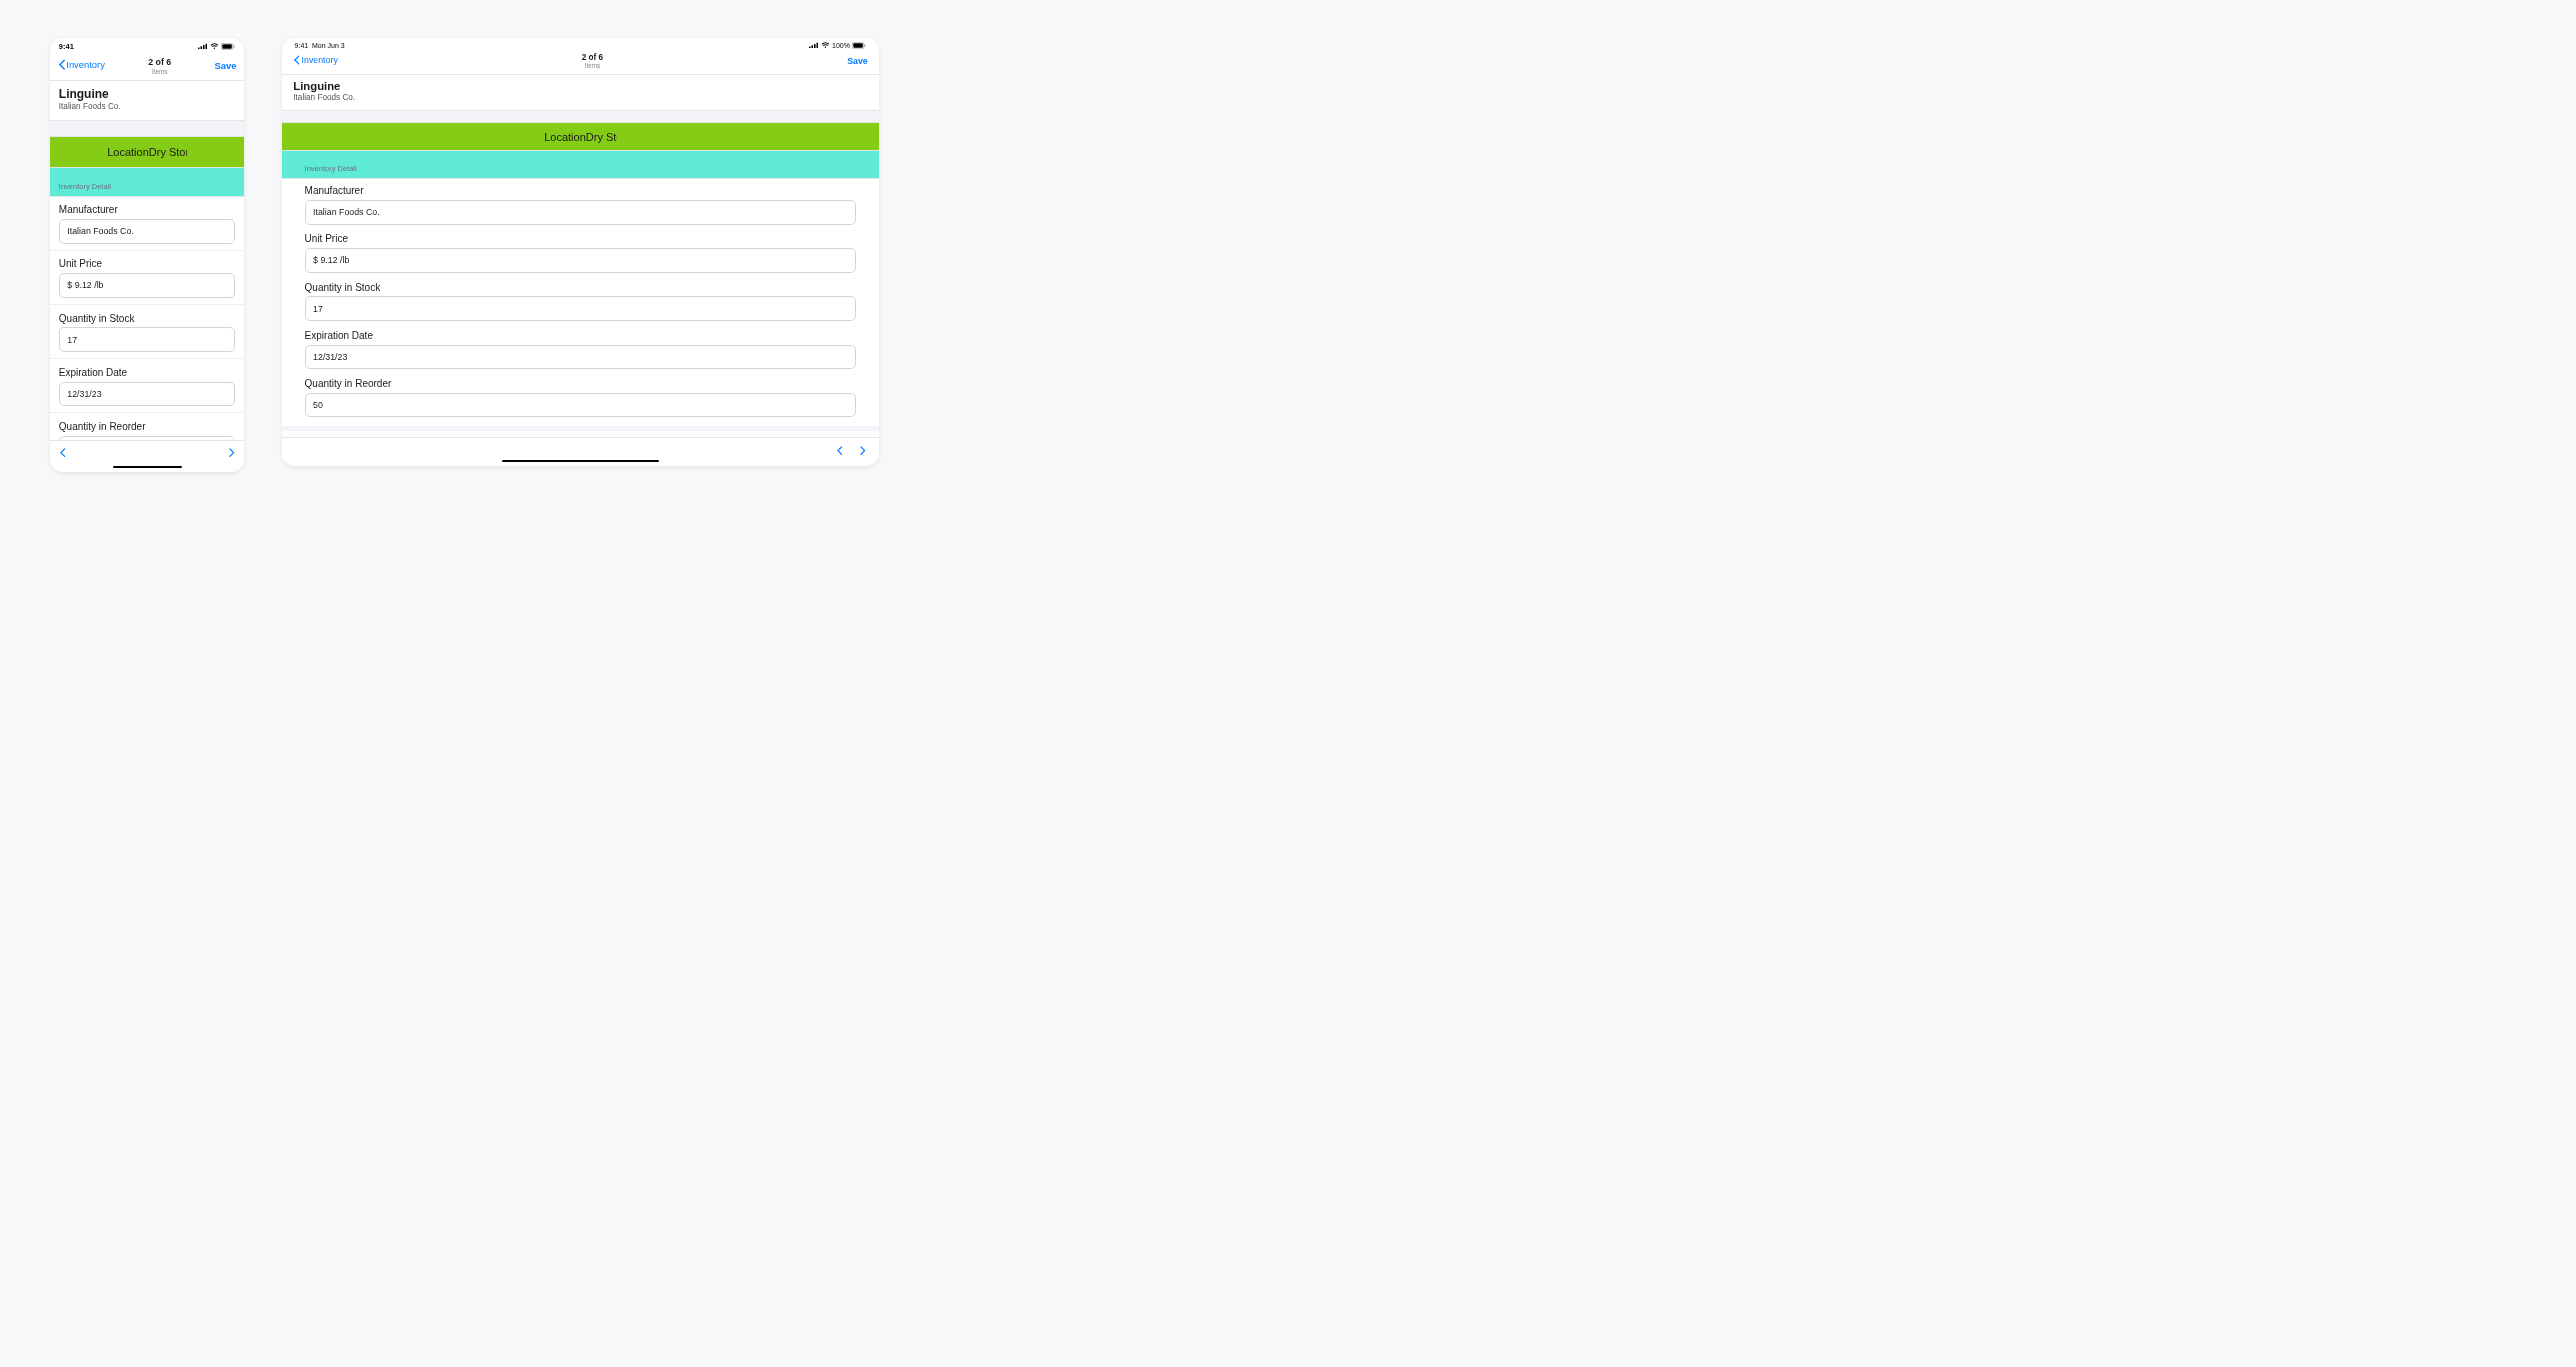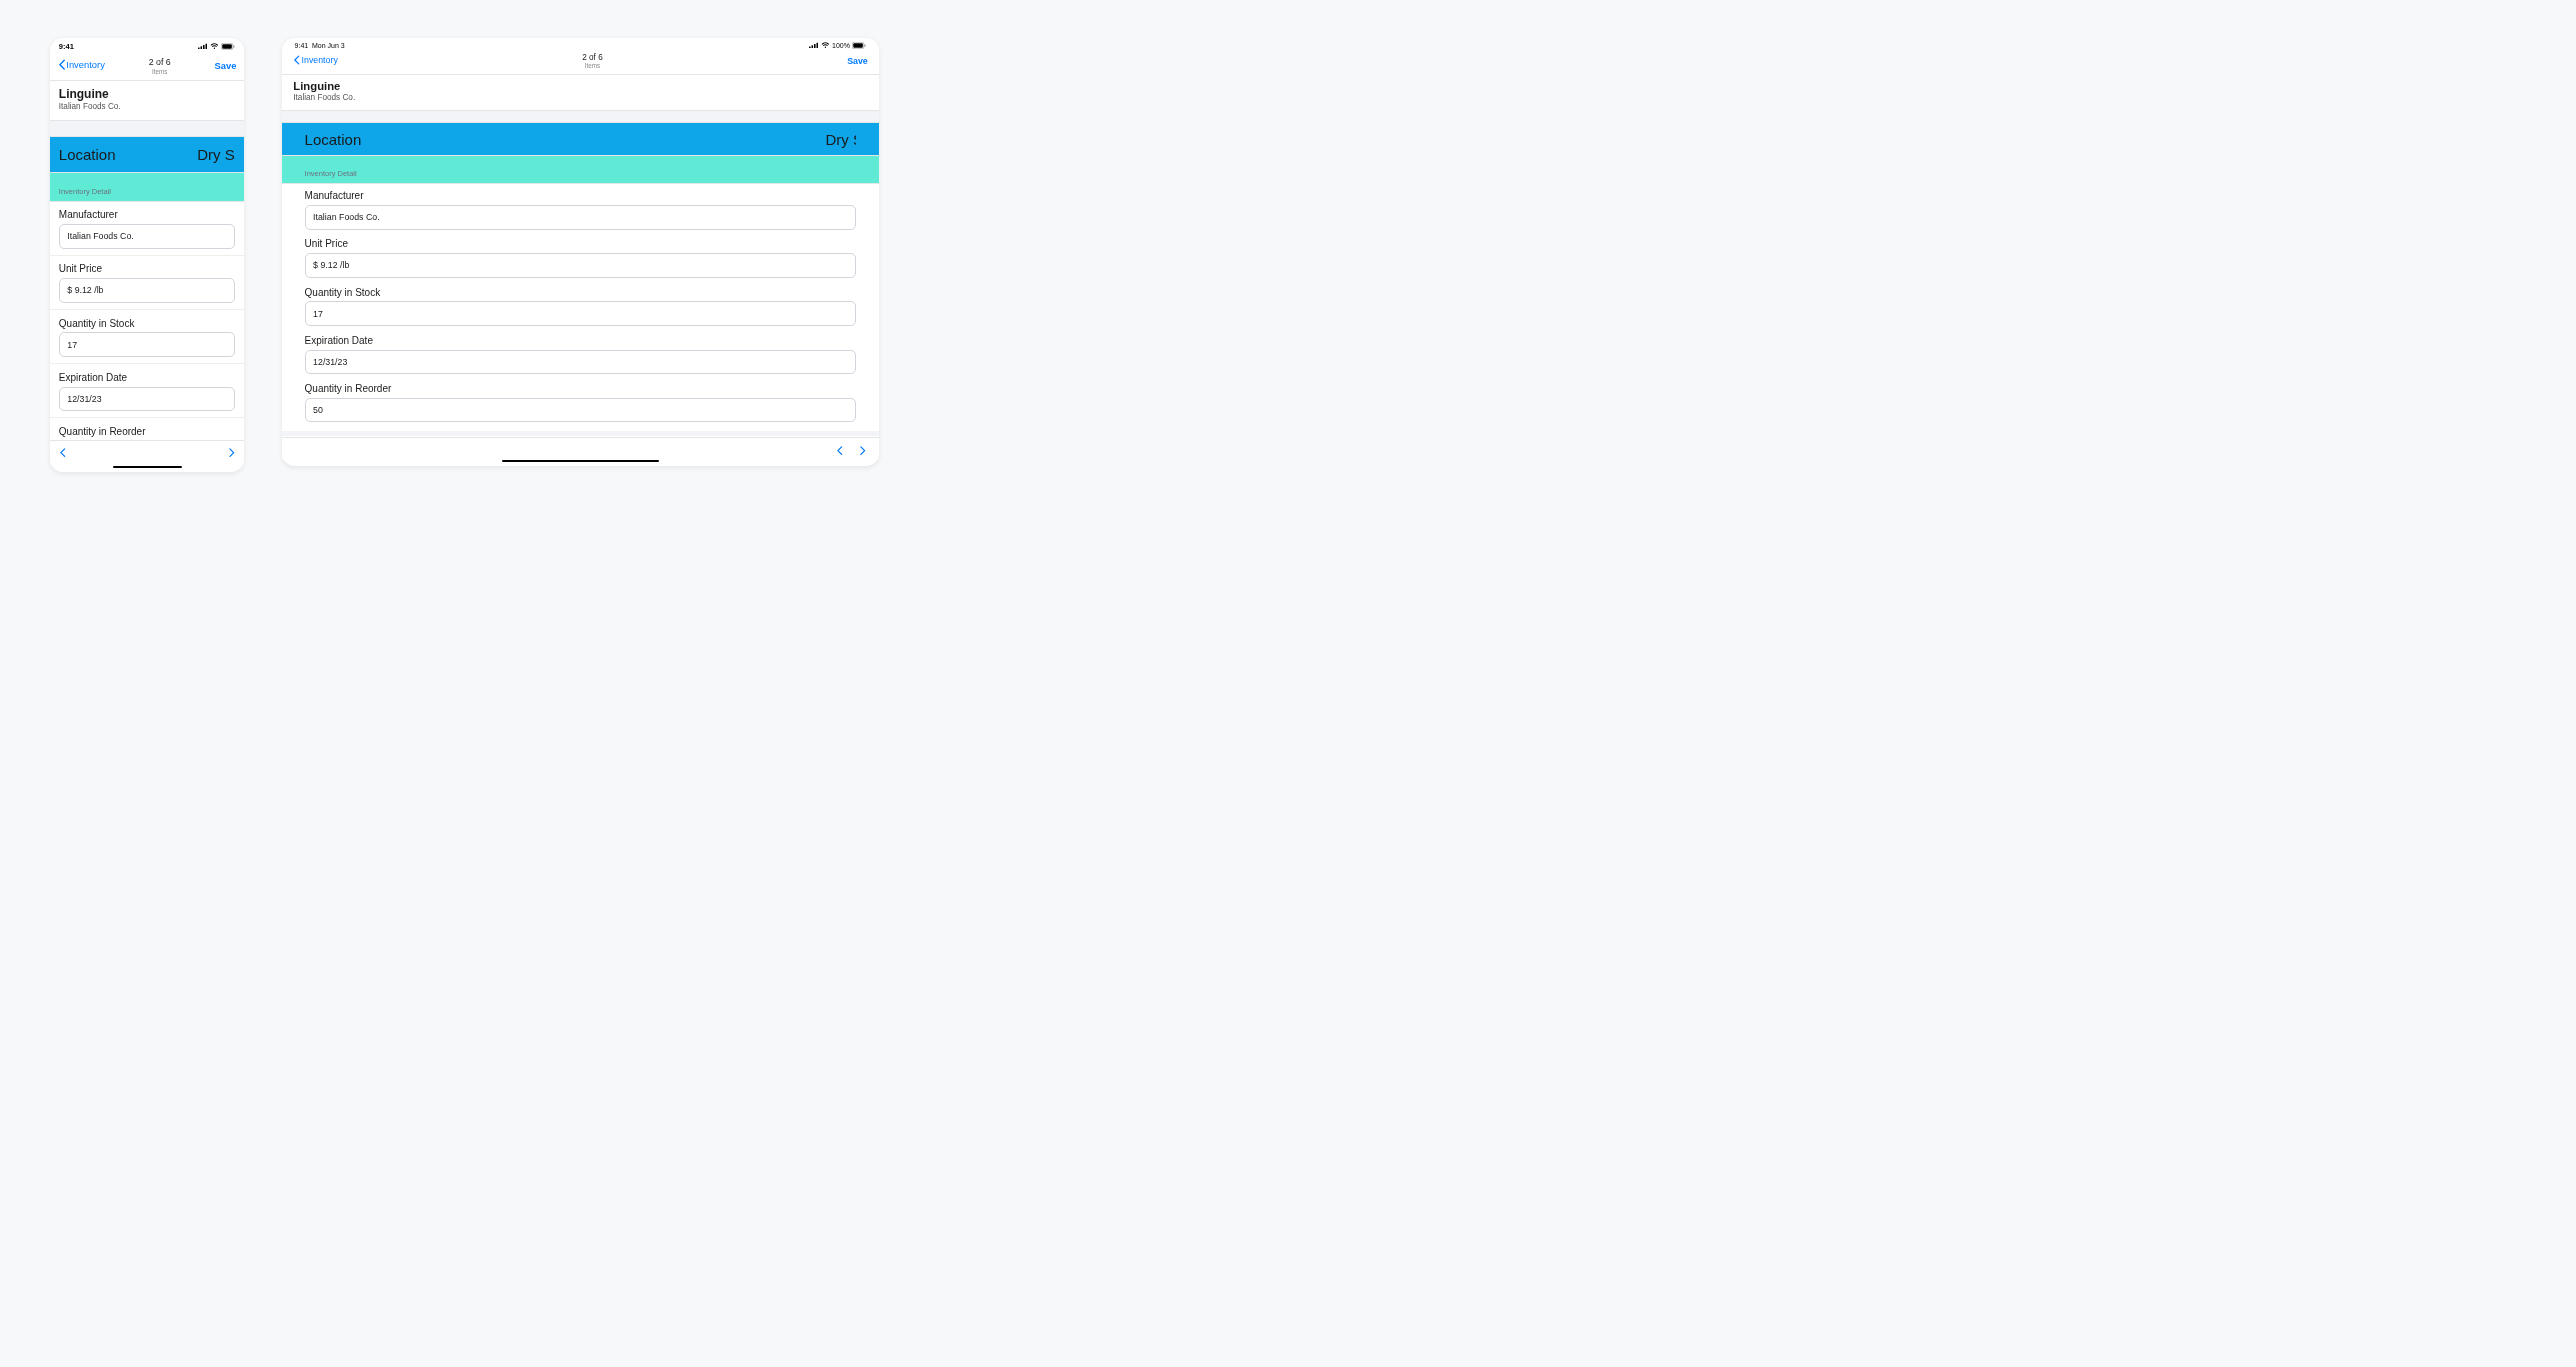--- a/index.html
+++ b/index.html
@@ -14,36 +14,36 @@
 .status-right { display: flex; align-items: center; gap: 2.5px; }
 .signal-icon, .wifi-icon, .battery-icon { display: inline-block; }
 .signal-icon svg, .wifi-icon svg, .battery-icon svg { display: block; }
 
 .nav-bar { display: flex; justify-content: space-between; align-items: center; padding: 5px 7.5px; border-bottom: 0.6px solid #e5e5e5; }
 .tablet .nav-bar { padding: 2.5px 11.3px 5px; }
 .back-btn { display: flex; align-items: flex-start; color: #007aff; font-size: 9.4px; cursor: pointer; }
 .tablet .back-btn { font-size: 8.8px; }
 .back-chevron { margin-right: 1.3px; }
 .nav-center { text-align: center; }
-.nav-title { font-size: 8.8px; font-weight: 400; color: #1a1a1a; }
+.nav-title { font-size: 8.8px; font-weight: 700; color: #1a1a1a; }
 .tablet .nav-title { font-size: 8.2px; }
 .nav-subtitle { font-size: 6.3px; color: #888; margin-top: 0.6px; }
 .save-btn { color: #007aff; font-size: 9.4px; font-weight: 600; cursor: pointer; }
 .tablet .save-btn { font-size: 8.8px; }
 
 .item-header { padding: 6.3px 8.8px 8.8px; border-bottom: 0.6px solid #e5e5e5; background: #fff; }
 .tablet .item-header { padding: 5px 11.3px 7.5px; }
 .item-title { font-size: 12px; font-weight: 700; color: #1a1a1a; }
 .tablet .item-title { font-size: 11.3px; }
 .item-subtitle { font-size: 8.2px; color: #555; margin-top: 1.3px; }
 
 .gap { background: #f2f4f7; height: 15px; }
 .tablet .gap { height: 11.3px; }
 
-.location-row { display: flex; justify-content: space-between; align-items: center; padding: 8.8px 8.8px; border-top: 0.6px solid #e5e5e5; border-bottom: 0.6px solid #e5e5e5; background: #0ea5e9; font-size: 15px; color: #1a1a1a; overflow: hidden; }
+.location-row { display: flex; justify-content: center; align-items: center; padding: 8.8px 8.8px; border-top: 0.6px solid #e5e5e5; border-bottom: 0.6px solid #e5e5e5; background: #84cc16; font-size: 11px; color: #1a1a1a; overflow: hidden; }
 .tablet .location-row { padding: 7.5px 22.6px; }
 .location-label { font-weight: 500; }
 .location-value { color: #1a1a1a; white-space: nowrap; }
 .phone .location-value { max-width: 38px; overflow: hidden; }
 .tablet .location-value { max-width: 31px; overflow: hidden; }
 
 .section-header { background: #5eead4; padding: 14px 8.8px 5px; font-size: 7.5px; color: #6b7280; border-bottom: 0.6px solid #e5e5e5; }
 .tablet .section-header { padding: 12.6px 22.6px 5px; }
 .form-group { padding: 7.5px 8.8px 2.5px; }
 .tablet .form-group { padding: 6.3px 22.6px 2.5px; }

